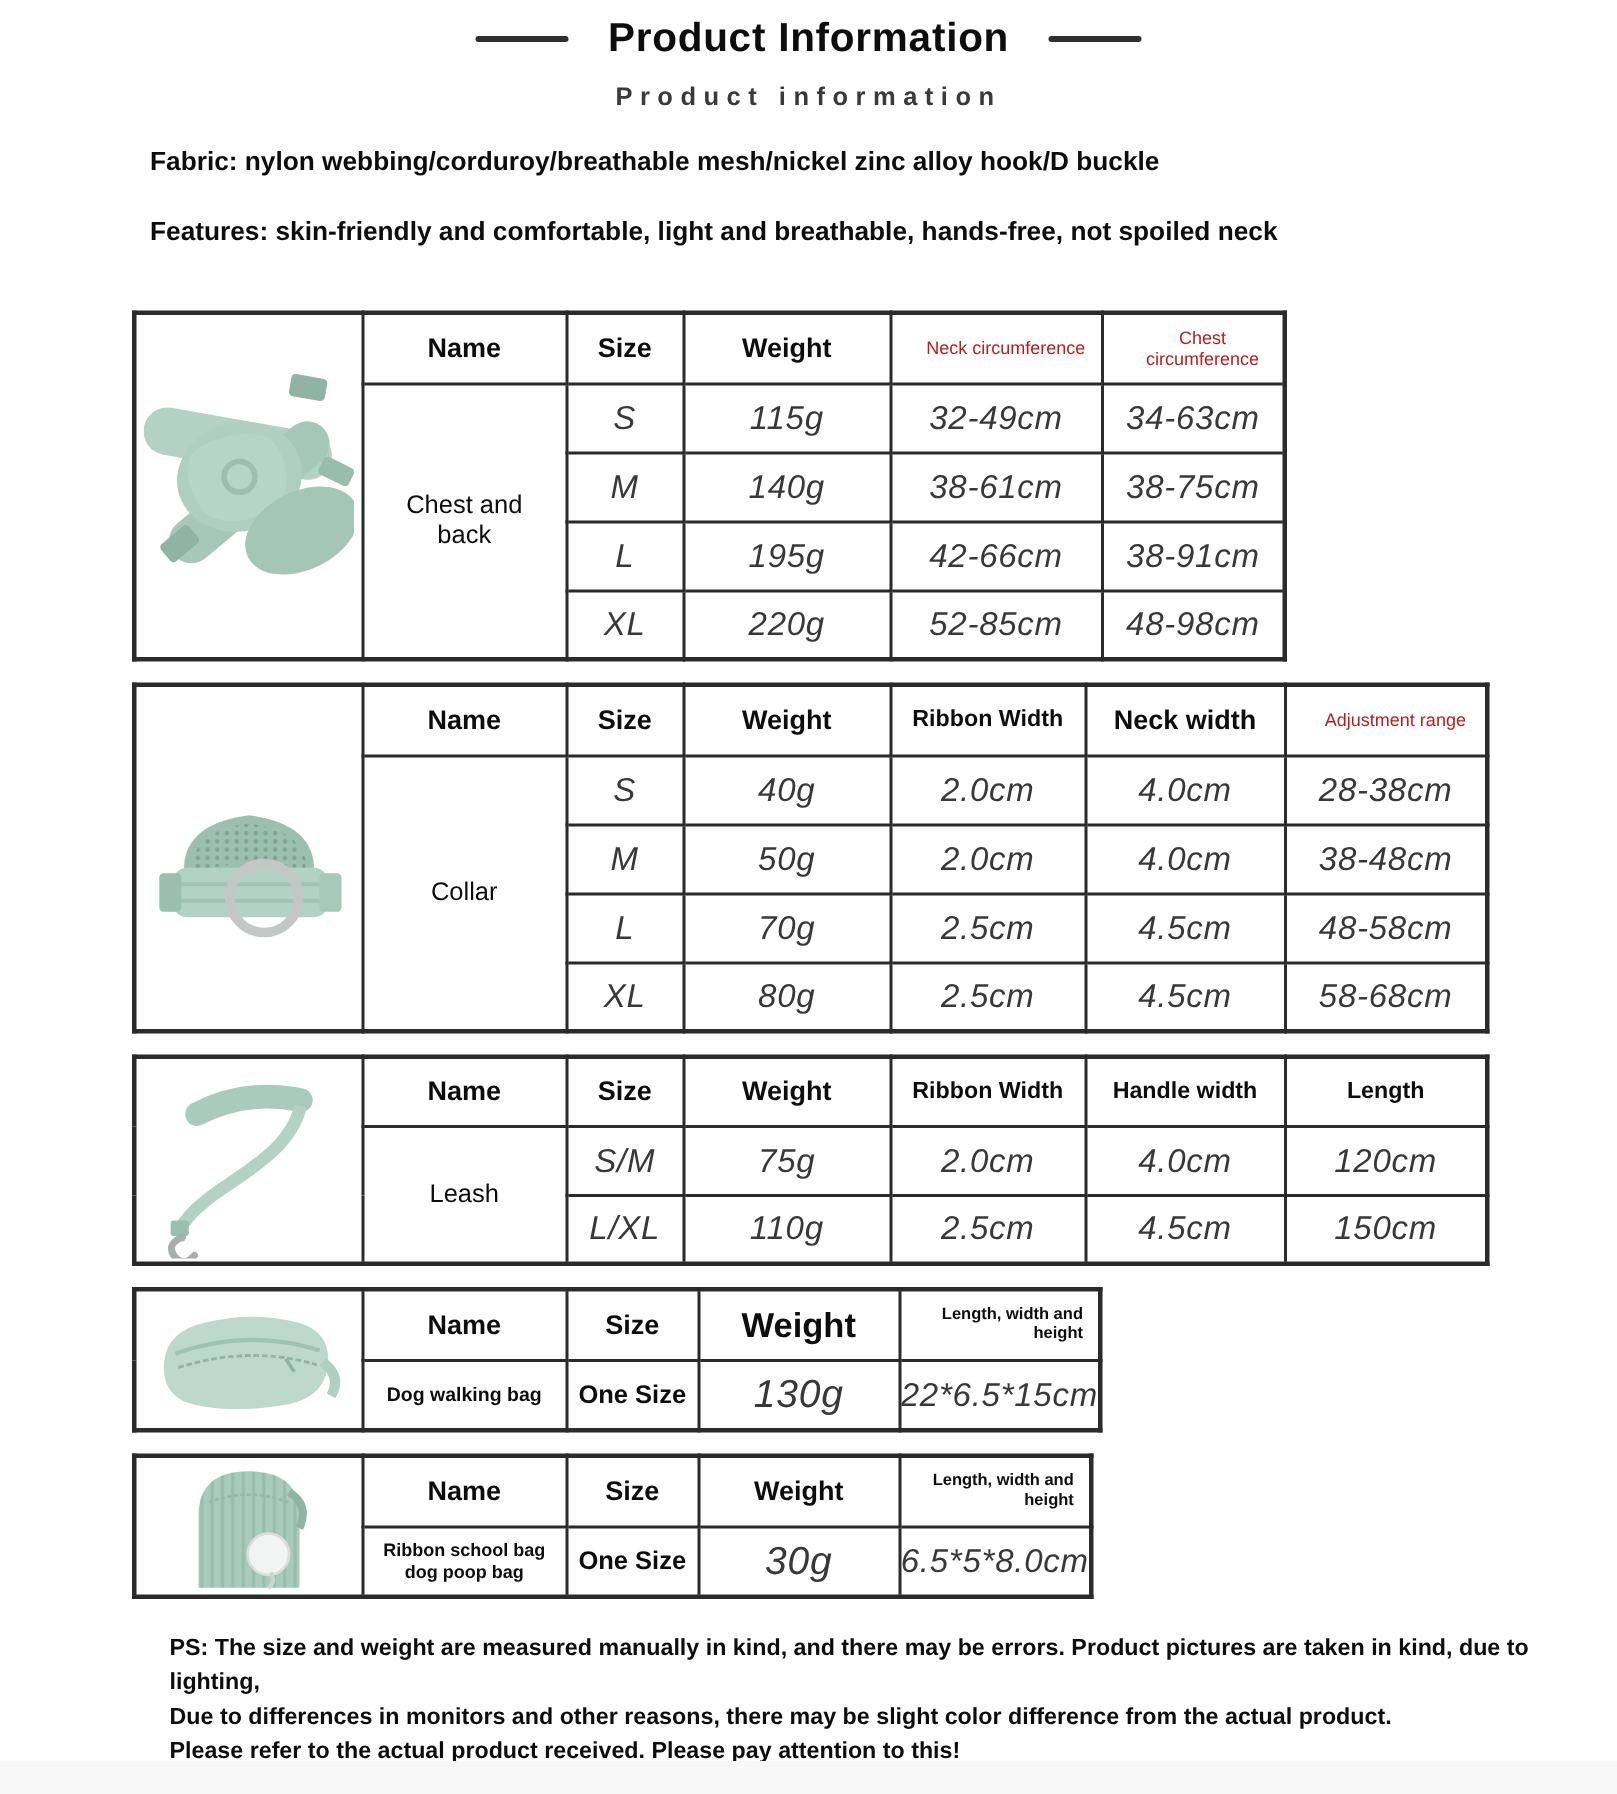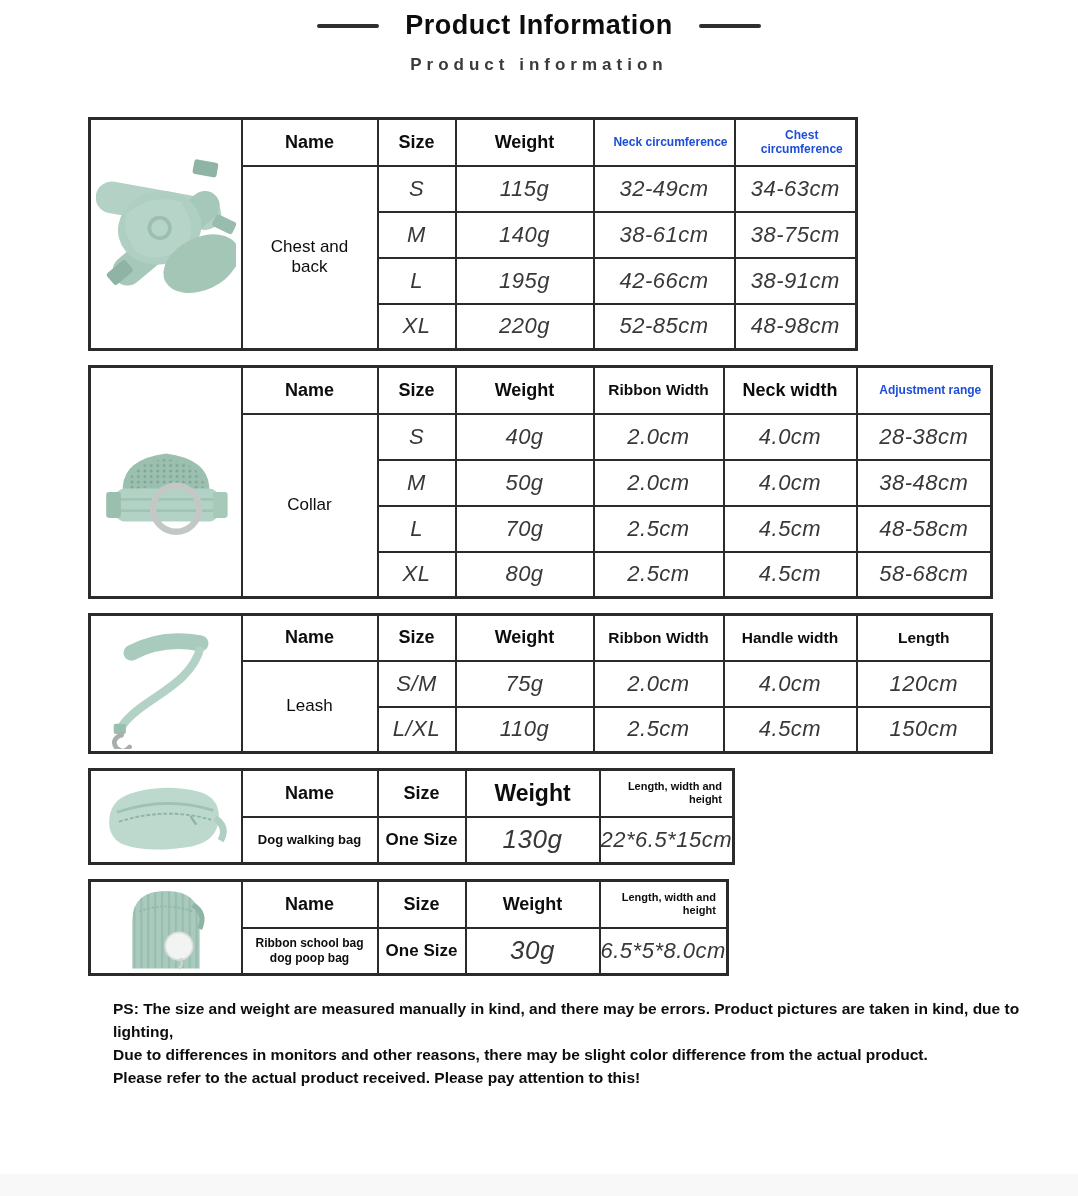--- a/index.html
+++ b/index.html
@@ -20,21 +20,21 @@
   .tables{margin:42px 0 0 88px;}
   table{border-collapse:collapse;table-layout:fixed;border:3px solid #2b2b2b;margin-bottom:14px;background:#fff;}
   td{border:2px solid #2b2b2b;padding:0;text-align:center;vertical-align:middle;overflow:hidden;}
   .rh{height:46px;}
   .rhh{height:47px;}
   .imgcell{background:#fff;}
   .imgcell svg{display:block;margin:0 auto;}
   .h{font-size:18px;font-weight:bold;color:#0d0d0d;}
   .h-lg{font-size:23px;font-weight:bold;color:#0d0d0d;}
   .h-md{font-size:15.5px;font-weight:bold;color:#0d0d0d;}
-  .h-sm{font-size:12px;font-weight:bold;color:#1d4ed8;padding-left:13px;}
+  .h-sm{font-size:12px;font-weight:normal;color:#b91c1c;padding-left:13px;}
   .h-xs{font-size:11px;font-weight:bold;color:#0d0d0d;text-align:right;padding:0 10px;line-height:13px;}
   .v{font-size:22px;font-style:italic;color:#383838;letter-spacing:0.5px;white-space:nowrap;}
   .v-lg{font-size:26px;}
   .onesize{font-size:17px;font-weight:bold;font-style:normal;color:#0d0d0d;letter-spacing:0;}
   .pname{font-size:17px;font-weight:normal;line-height:20px;padding:0 28px;color:#0d0d0d;}
   .pname-sm{font-size:13px;font-weight:bold;padding:0 2px;color:#0d0d0d;}
   .pname-xs{font-size:12px;font-weight:bold;line-height:15px;padding:0 8px;color:#0d0d0d;}
   
   .ps{margin:21px 0 0 113px;}
   .ps-line{font-size:15.5px;font-weight:bold;line-height:23px;color:#0d0d0d;}
@@ -44,20 +44,22 @@
 <body>
 
 <div class="titlebar">
   <div class="dash"></div>
   <div class="title">Product Information</div>
   <div class="dash"></div>
 </div>
 <div class="subtitle">Product information</div>
 
 <div class="info">
+  <div class="info-line">Fabric: nylon webbing/corduroy/breathable mesh/nickel zinc alloy hook/D buckle</div>
+  <div class="info-line" style="margin-bottom:0;">Features: skin-friendly and comfortable, light and breathable, hands-free, not spoiled neck</div>
 </div>
 
 <div class="tables">
 
   <table>
     <colgroup>
         <col style="width:152px">
         <col style="width:136px">
         <col style="width:78px">
         <col style="width:138px">

